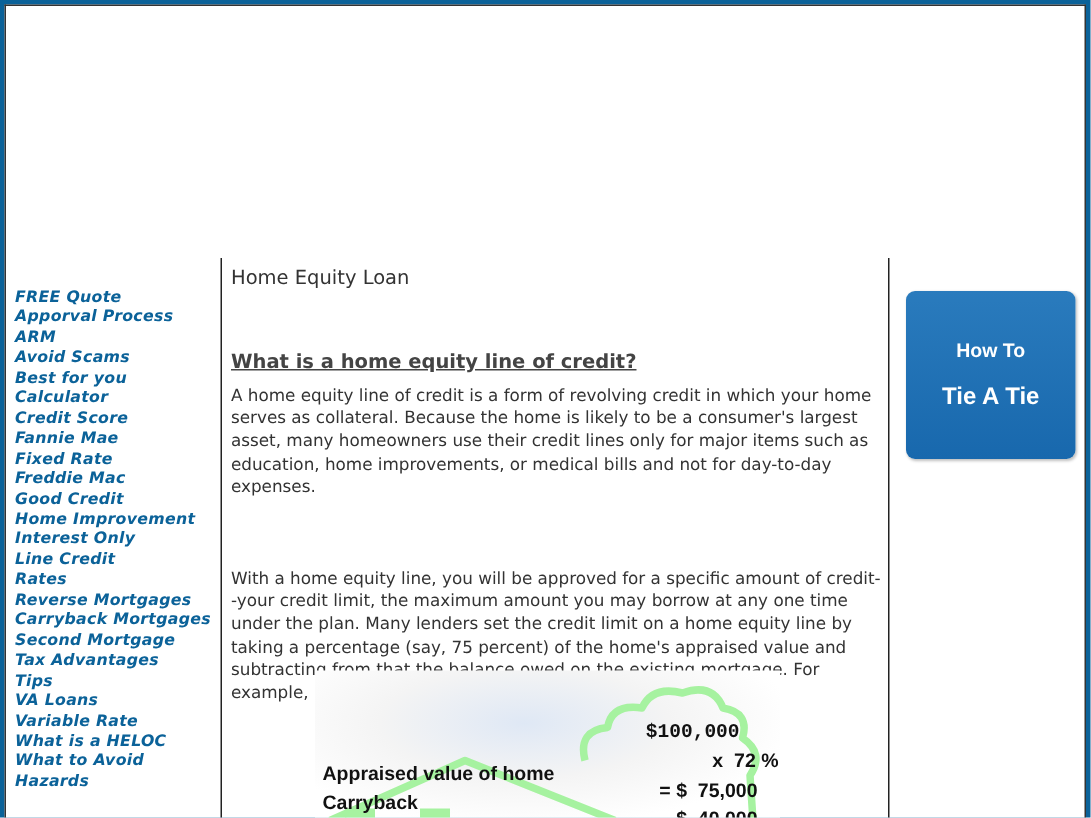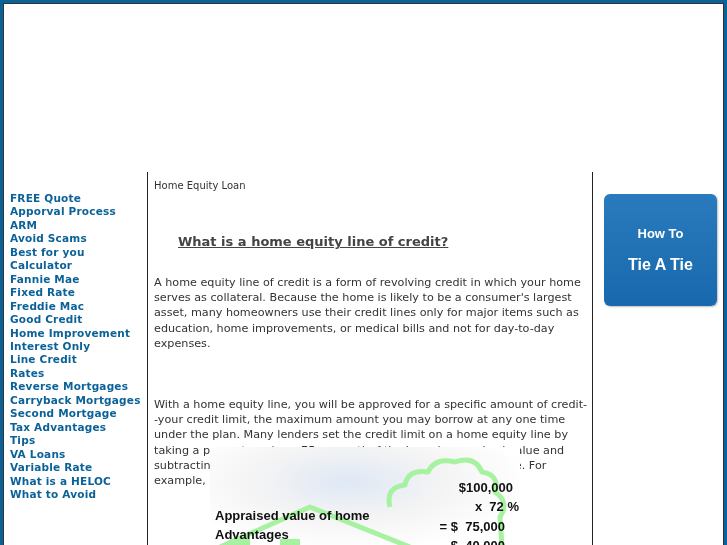--- a/index.html
+++ b/index.html
@@ -15,20 +15,21 @@
       width: 721px; height: 545px;
       background: #ffffff;
       border-top: 1px solid #333;
       border-left: 1px solid #333;
       border-right: 1px solid #333;
     }
     .sidebar {
       position: absolute;
       left: 10px; top: 192px;
       width: 135px;
+      font-style: italic;
     }
     .sidebar a {
       display: block;
       font-size: 10.5px;
       font-weight: bold;
       color: #0b6299;
       text-decoration: none;
       line-height: 13.45px;
       white-space: nowrap;
       letter-spacing: 0.2px;
@@ -39,41 +40,40 @@
     .vline-right {
       position: absolute; left: 592px; top: 172px; width: 1px; height: 380px; background: #222;
     }
     .main {
       position: absolute;
       left: 154px; top: 176px;
       width: 436px;
       color: #333;
     }
     .page-title {
-      font-size: 10px;
+      font-size: 13px;
       color: #333;
       font-weight: normal;
       line-height: 20px;
     }
     .section-heading {
       margin-top: 37px;
       font-size: 13px;
       font-weight: bold;
       color: #444;
       text-decoration: underline;
       line-height: 18px;
-      margin-left: 24px;
     }
     .para {
       font-size: 11.2px;
       line-height: 15.2px;
       color: #333;
       margin-top: 46px;
     }
-    .para1 { margin-top: 24px; }
+    .para1 { margin-top: 5px; }
     .example {
       position: absolute;
       left: 210px; top: 447px;
       width: 310px; height: 100px;
       overflow: hidden;
       background: radial-gradient(ellipse at 45% 35%, #dfe8f5 0%, #f4f4f4 40%, #ffffff 75%);
     }
     .house {
       position: absolute; left: 0; top: 0; width: 310px; height: 100px;
     }
@@ -108,37 +108,39 @@
 
 <div class="frame"></div>
 
 <nav class="sidebar">
   <a href="#">FREE Quote</a>
   <a href="#">Apporval Process</a>
   <a href="#">ARM</a>
   <a href="#">Avoid Scams</a>
   <a href="#">Best for you</a>
   <a href="#">Calculator</a>
+  <a href="#">Credit Score</a>
   <a href="#">Fannie Mae</a>
   <a href="#">Fixed Rate</a>
   <a href="#">Freddie Mac</a>
   <a href="#">Good Credit</a>
   <a href="#">Home Improvement</a>
   <a href="#">Interest Only</a>
   <a href="#">Line Credit</a>
   <a href="#">Rates</a>
   <a href="#">Reverse Mortgages</a>
   <a href="#">Carryback Mortgages</a>
   <a href="#">Second Mortgage</a>
   <a href="#">Tax Advantages</a>
   <a href="#">Tips</a>
   <a href="#">VA Loans</a>
   <a href="#">Variable Rate</a>
   <a href="#">What is a HELOC</a>
   <a href="#">What to Avoid</a>
+  <a href="#">Hazards</a>
 </nav>
 
 <div class="vline-left"></div>
 <div class="vline-right"></div>
 
 <main class="main">
   <h1 class="page-title">Home Equity Loan</h1>
   <h2 class="section-heading">What is a home equity line of credit?</h2>
   <p class="para para1">A home equity line of credit is a form of revolving credit in which your home serves as collateral. Because the home is likely to be a consumer's largest asset, many homeowners use their credit lines only for major items such as education, home improvements, or medical bills and not for day-to-day expenses.</p>
   <p class="para">With a home equity line, you will be approved for a specific amount of credit--your credit limit, the maximum amount you may borrow at any one time under the plan. Many lenders set the credit limit on a home equity line by taking a percentage (say, 75 percent) of the home's appraised value and subtracting from that the balance owed on the existing mortgage. For example,</p>
@@ -150,24 +152,24 @@
       <path d="M180 60 Q175 40 195 38 Q198 22 218 25 Q225 10 245 15 Q265 8 272 25 Q290 28 285 45 Q300 55 290 70 L292 100"></path>
       <path d="M10 100 L100 60 L200 100"></path>
     </g>
     <g fill="#a6f2a0">
       <rect x="20" y="92" width="20" height="10"></rect>
       <rect x="70" y="92" width="20" height="10"></rect>
     </g>
   </svg>
   <div class="ex-row" style="top:33px;">
     <span class="ex-label">Appraised value of home</span>
-    <span class="ex-value" style="right:2px;">$100,000</span>
+    <span class="ex-value" style="right:22px;font-family:Liberation Mono, monospace;">$100,000</span>
   </div>
   <div class="ex-row" style="top:52px;">
-    <span class="ex-label">Advantages</span>
+    <span class="ex-label">Carryback</span>
     <span class="ex-value" style="right:-4px;">x  72 %</span>
   </div>
   <div class="ex-row" style="top:72px;">
     <span class="ex-label">Percentage of appraised value</span>
     <span class="ex-value" style="right:10px;">= $  75,000</span>
   </div>
   <div class="ex-row" style="top:91px;">
     <span class="ex-label">Less balance owed on mortgage</span>
     <span class="ex-value" style="right:10px;">- $  40,000</span>
   </div>

